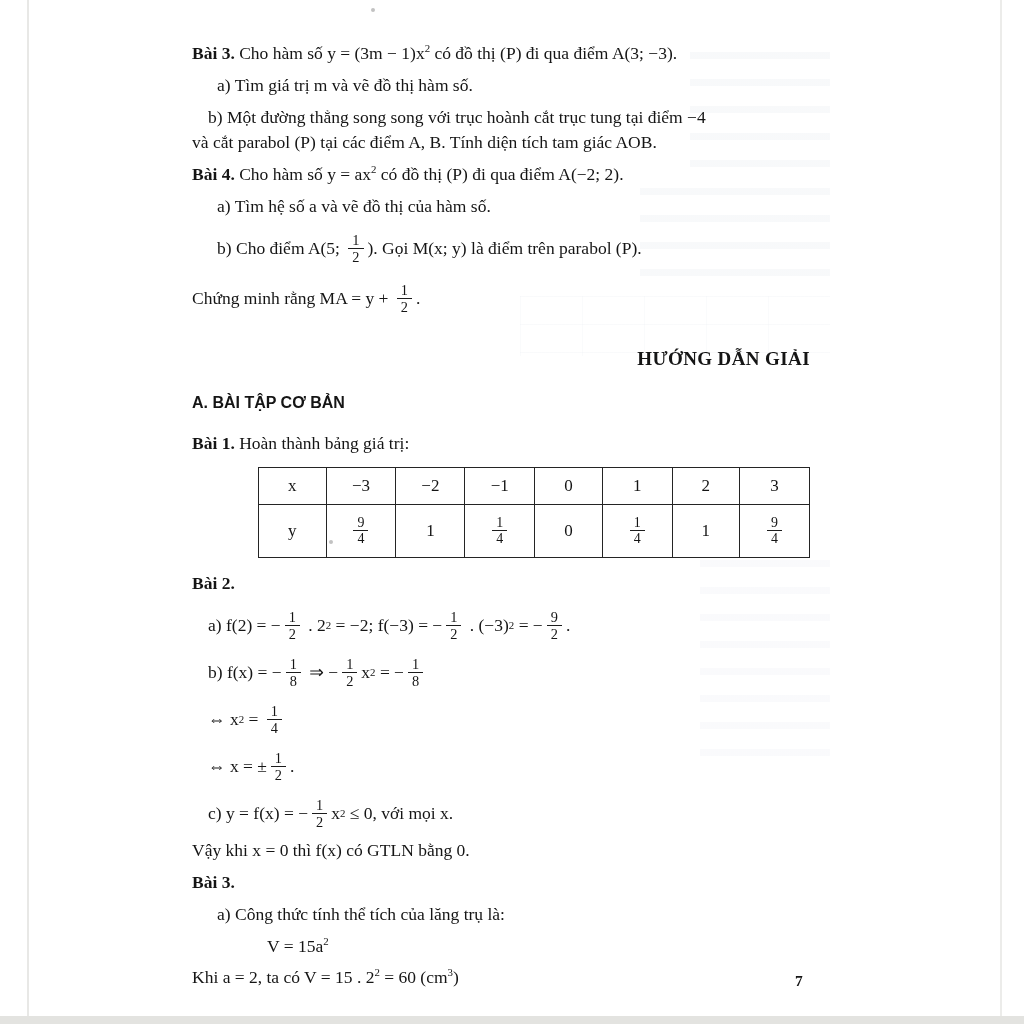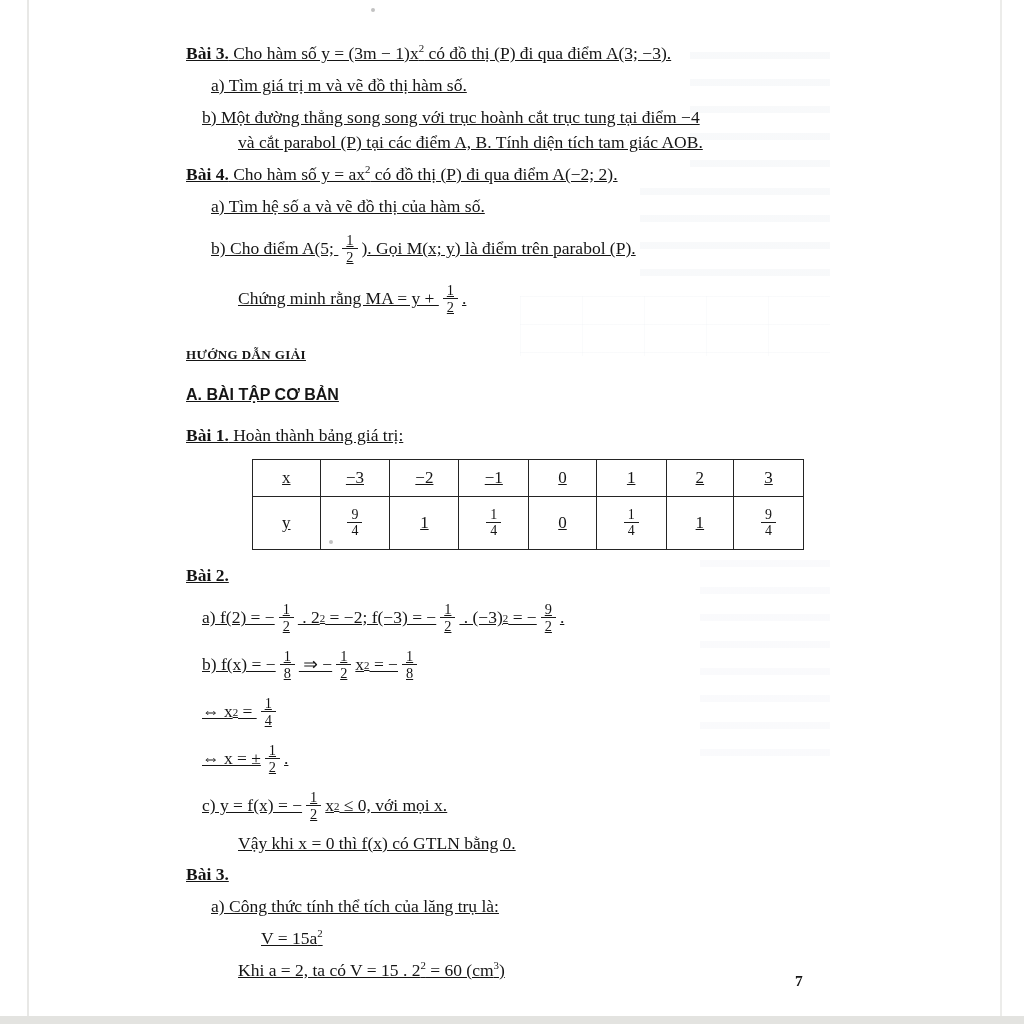--- a/index.html
+++ b/index.html
@@ -33,46 +33,46 @@
   }
   .bl-1 { left: 690px; top: 52px;  width: 140px; height: 130px; }
   .bl-2 { left: 640px; top: 188px; width: 190px; height: 95px; }
   .bl-3 { left: 520px; top: 296px; width: 310px; height: 60px;
           background:
             repeating-linear-gradient(to right, rgba(120,140,170,0.07) 0 1px, rgba(255,255,255,0) 1px 62px),
             repeating-linear-gradient(to bottom, rgba(120,140,170,0.08) 0 1px, rgba(255,255,255,0) 1px 28px); }
   .bl-4 { left: 700px; top: 560px; width: 130px; height: 210px; opacity:.35; }
 
   .content {
-    position: absolute; left: 186px; top: 42px; width: 618px;
-    font-size: 17.5px; line-height: 1.3; text-decoration: underline;
+    position: absolute; left: 192px; top: 42px; width: 618px;
+    font-size: 17.5px; line-height: 1.3;
   }
   p { margin: 0; }
   .b { font-weight: bold; }
   .line   { margin-bottom: 9px; }
   .ind1   { margin-left: 25px; }
-  .ind2   { margin-left: 52px; }
+  .ind2   { }
   .ind3   { margin-left: 75px; }
   .ind-arrow { margin-left: 127px; }
   .tight  { margin-bottom: 3px; margin-left: 16px; }
   .gap-sm { margin-bottom: 6px; }
 
   .mline { min-height: 44px; display: flex; align-items: center; flex-wrap: nowrap; white-space: pre; }
 
   .frac {
     display: inline-flex; flex-direction: column; align-items: center;
     vertical-align: middle; margin: 0 4px; font-size: 0.82em; line-height: 1.12;
   }
   .frac .num { padding: 0 4px; }
   .frac .den { border-top: 1.3px solid #1c1c1c; padding: 0 4px; }
 
   sup { font-size: 0.62em; vertical-align: super; line-height: 0; }
 
   .heading-main {
-    text-align: left; font-weight: bold; font-size: 13px;
+    text-align: right; font-weight: bold; font-size: 19px;
     letter-spacing: .4px; margin: 26px 0 22px 0;
   }
   .heading-section {
     font-family: "Liberation Sans", sans-serif;
     font-weight: bold; font-size: 16px; margin: 0 0 18px 0;
   }
 
   table.vtable { border-collapse: collapse; margin: 12px 0 14px 66px; }
   table.vtable td {
     border: 1.6px solid #242424; text-align: center;

